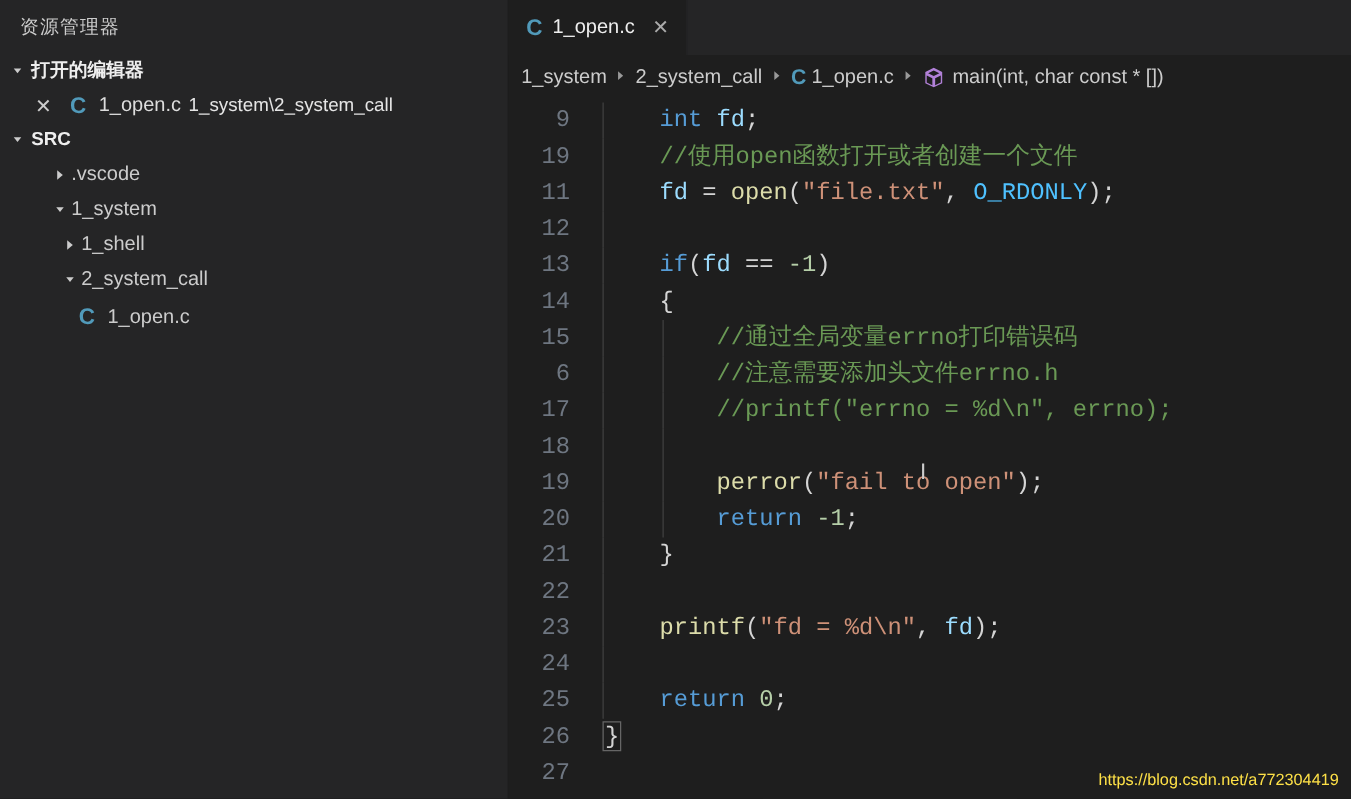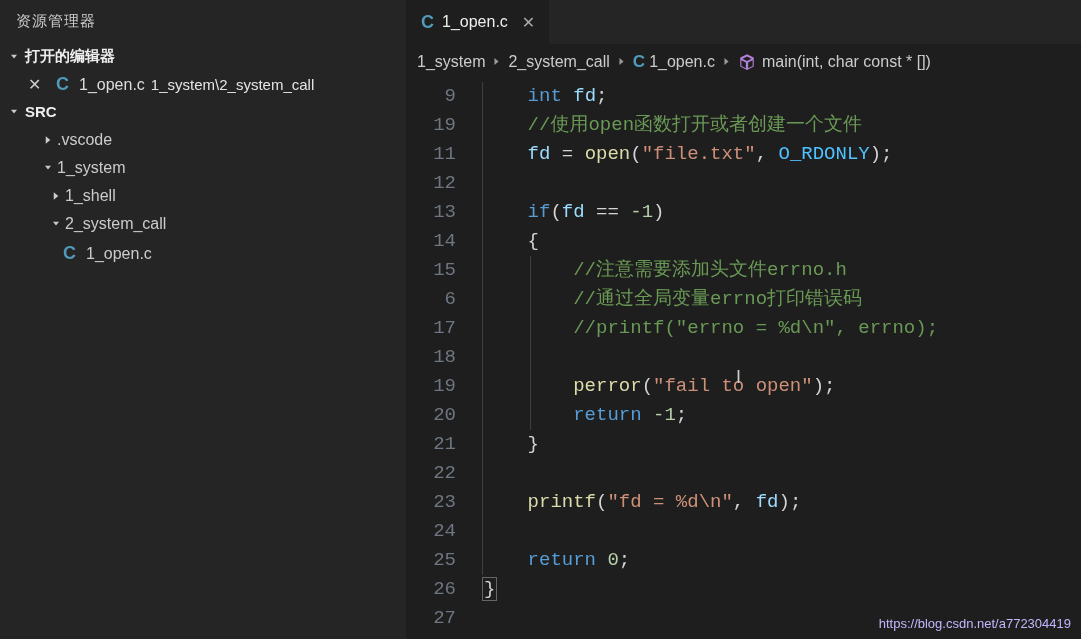--- a/index.html
+++ b/index.html
@@ -217,21 +217,21 @@
     .const-macro { color: #4fc1ff; }
     .var { color: #9cdcfe; }
     .pn { color: #d4d4d4; }
     .op { color: #d4d4d4; }
     
     .watermark {
       position: absolute;
       bottom: 8px;
       right: 10px;
       font-size: 13px;
-      color: #c4b5fd;
+      color: #fde047;
       font-family: Arial, sans-serif;
     }
     
     .ibeam {
       position: absolute;
       left: 736px;
       top: 367px;
       color: #ccc;
       font-size: 18px;
       pointer-events: none;
@@ -367,22 +367,22 @@
       <div>27</div>
     </div>
 
     <div class="code">
       <div class="code-line"><span class="indent-guide ig0"></span>    <span class="kw">int</span><span class="var"> fd</span><span class="pn">;</span></div>
       <div class="code-line"><span class="indent-guide ig0"></span>    <span class="cm">//使用</span><span class="cm">open</span><span class="cm">函数打开或者创建一个文件</span></div>
       <div class="code-line"><span class="indent-guide ig0"></span>    <span class="var">fd</span><span class="op"> = </span><span class="fn">open</span><span class="pn">(</span><span class="str">"file.txt"</span><span class="pn">, </span><span class="const-macro">O_RDONLY</span><span class="pn">);</span></div>
       <div class="code-line"><span class="indent-guide ig0"></span></div>
       <div class="code-line"><span class="indent-guide ig0"></span>    <span class="kw">if</span><span class="pn">(</span><span class="var">fd</span><span class="op"> == </span><span class="num">-1</span><span class="pn">)</span></div>
       <div class="code-line"><span class="indent-guide ig0"></span>    <span class="pn">{</span></div>
+      <div class="code-line"><span class="indent-guide ig0"></span><span class="indent-guide ig1"></span>        <span class="cm">//通过全局变量</span><span class="cm">errno</span><span class="cm">打印错误码</span></div>
       <div class="code-line"><span class="indent-guide ig0"></span><span class="indent-guide ig1"></span>        <span class="cm">//注意需要添加头文件</span><span class="cm">errno.h</span></div>
-      <div class="code-line"><span class="indent-guide ig0"></span><span class="indent-guide ig1"></span>        <span class="cm">//通过全局变量</span><span class="cm">errno</span><span class="cm">打印错误码</span></div>
       <div class="code-line"><span class="indent-guide ig0"></span><span class="indent-guide ig1"></span>        <span class="cm">//printf("errno = %d\n", errno);</span></div>
       <div class="code-line"><span class="indent-guide ig0"></span><span class="indent-guide ig1"></span></div>
       <div class="code-line"><span class="indent-guide ig0"></span><span class="indent-guide ig1"></span>        <span class="fn">perror</span><span class="pn">(</span><span class="str">"fail to open"</span><span class="pn">);</span></div>
       <div class="code-line"><span class="indent-guide ig0"></span><span class="indent-guide ig1"></span>        <span class="kw">return</span><span class="num"> -1</span><span class="pn">;</span></div>
       <div class="code-line"><span class="indent-guide ig0"></span>    <span class="pn">}</span></div>
       <div class="code-line"><span class="indent-guide ig0"></span></div>
       <div class="code-line"><span class="indent-guide ig0"></span>    <span class="fn">printf</span><span class="pn">(</span><span class="str">"fd = %d\n"</span><span class="pn">, </span><span class="var">fd</span><span class="pn">);</span></div>
       <div class="code-line"><span class="indent-guide ig0"></span></div>
       <div class="code-line"><span class="indent-guide ig0"></span>    <span class="kw">return</span><span class="num"> 0</span><span class="pn">;</span></div>
       <div class="code-line"><span class="pn" style="border:1px solid #666;padding:0 1px">}</span></div>

